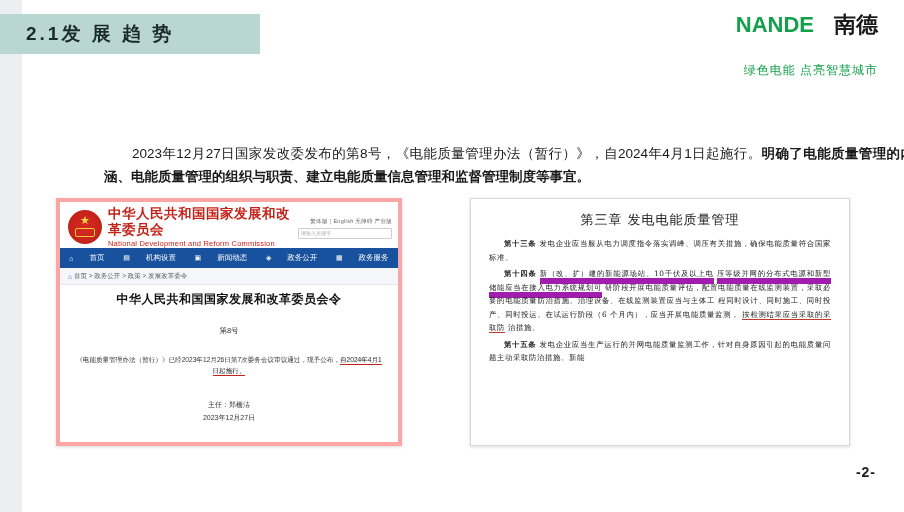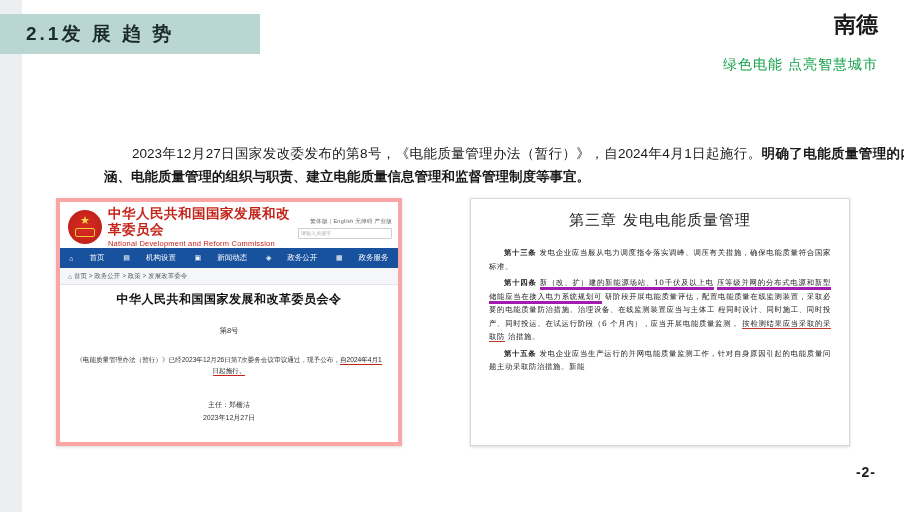--- a/index.html
+++ b/index.html
@@ -67,25 +67,25 @@
     font-size: 22px;
     font-weight: bold;
     color: #12a04a;
     letter-spacing: 0px;
     font-family: "Liberation Sans", sans-serif;
   }
   .brand-cn {
     font-size: 22px;
     font-weight: bold;
     color: #1a1a1a;
-    margin-left: 8px;
+    margin-left: 20px;
   }
   .brand-sub {
-    margin-top: 16px;
-    font-size: 14px;
+    margin-top: 22px;
+    font-size: 12px;
     color: #12a04a;
     letter-spacing: 1px;
   }
 
   
   .para {
     position: absolute;
     left: 56px;
     width: 810px;
     font-size: 13.5px;
@@ -246,38 +246,38 @@
     height: 248px;
     background: #ffffff;
     border: 1px solid #d8d8d8;
     box-shadow: 0 1px 3px rgba(0,0,0,0.15);
     box-sizing: border-box;
     padding: 12px 18px;
     overflow: hidden;
   }
   .reg-title {
     text-align: center;
-    font-size: 15px;
+    font-size: 13px;
     color: #222;
     font-family: "DejaVu Serif", serif;
     letter-spacing: 1px;
-    margin-bottom: 16px;
+    margin-bottom: 8px;
   }
   .reg-p {
     font-size: 7.4px;
     line-height: 13.5px;
     color: #222;
     text-align: justify;
     font-family: "DejaVu Serif", serif;
     letter-spacing: 0.6px;
     margin-bottom: 3px;
     text-indent: 15px;
   }
   .reg-p .num { font-weight: bold; }
-  .reg-p .u { border-bottom: 3px solid #a21caf; }
+  .reg-p .u { border-bottom: 6px solid #a21caf; }
   .reg-p .u2 { border-bottom: 1px solid #c0392b; }
 
   .page-no {
     position: absolute;
     right: 28px;
     bottom: 32px;
     font-size: 14px;
     color: #1a1a1a;
     font-weight: bold;
     letter-spacing: 1px;
@@ -289,20 +289,21 @@
 <div class="slide">
 
   <div class="left-band"></div>
 
   <div class="title-pill">
     <span class="ttl">2.1发 展 趋 势</span>
   </div>
 
   <div class="brand">
     <div class="brand-row">
+      <span class="brand-mark">NANDE</span>
       <span class="brand-cn">南德</span>
     </div>
     <div class="brand-sub">绿色电能 点亮智慧城市</div>
   </div>
 
 
   <div class="para p2">
     <span class="indent"></span><span class="lead">2023年12月27日国家发改委发布的第8号，《电能质量管理办法（暂行）》，自2024年4月1日起施行。</span><span class="bold">明确了电能质量管理的内涵、电能质量管理的组织与职责、建立电能质量信息管理和监督管理制度等事宜。</span>
   </div>
 

